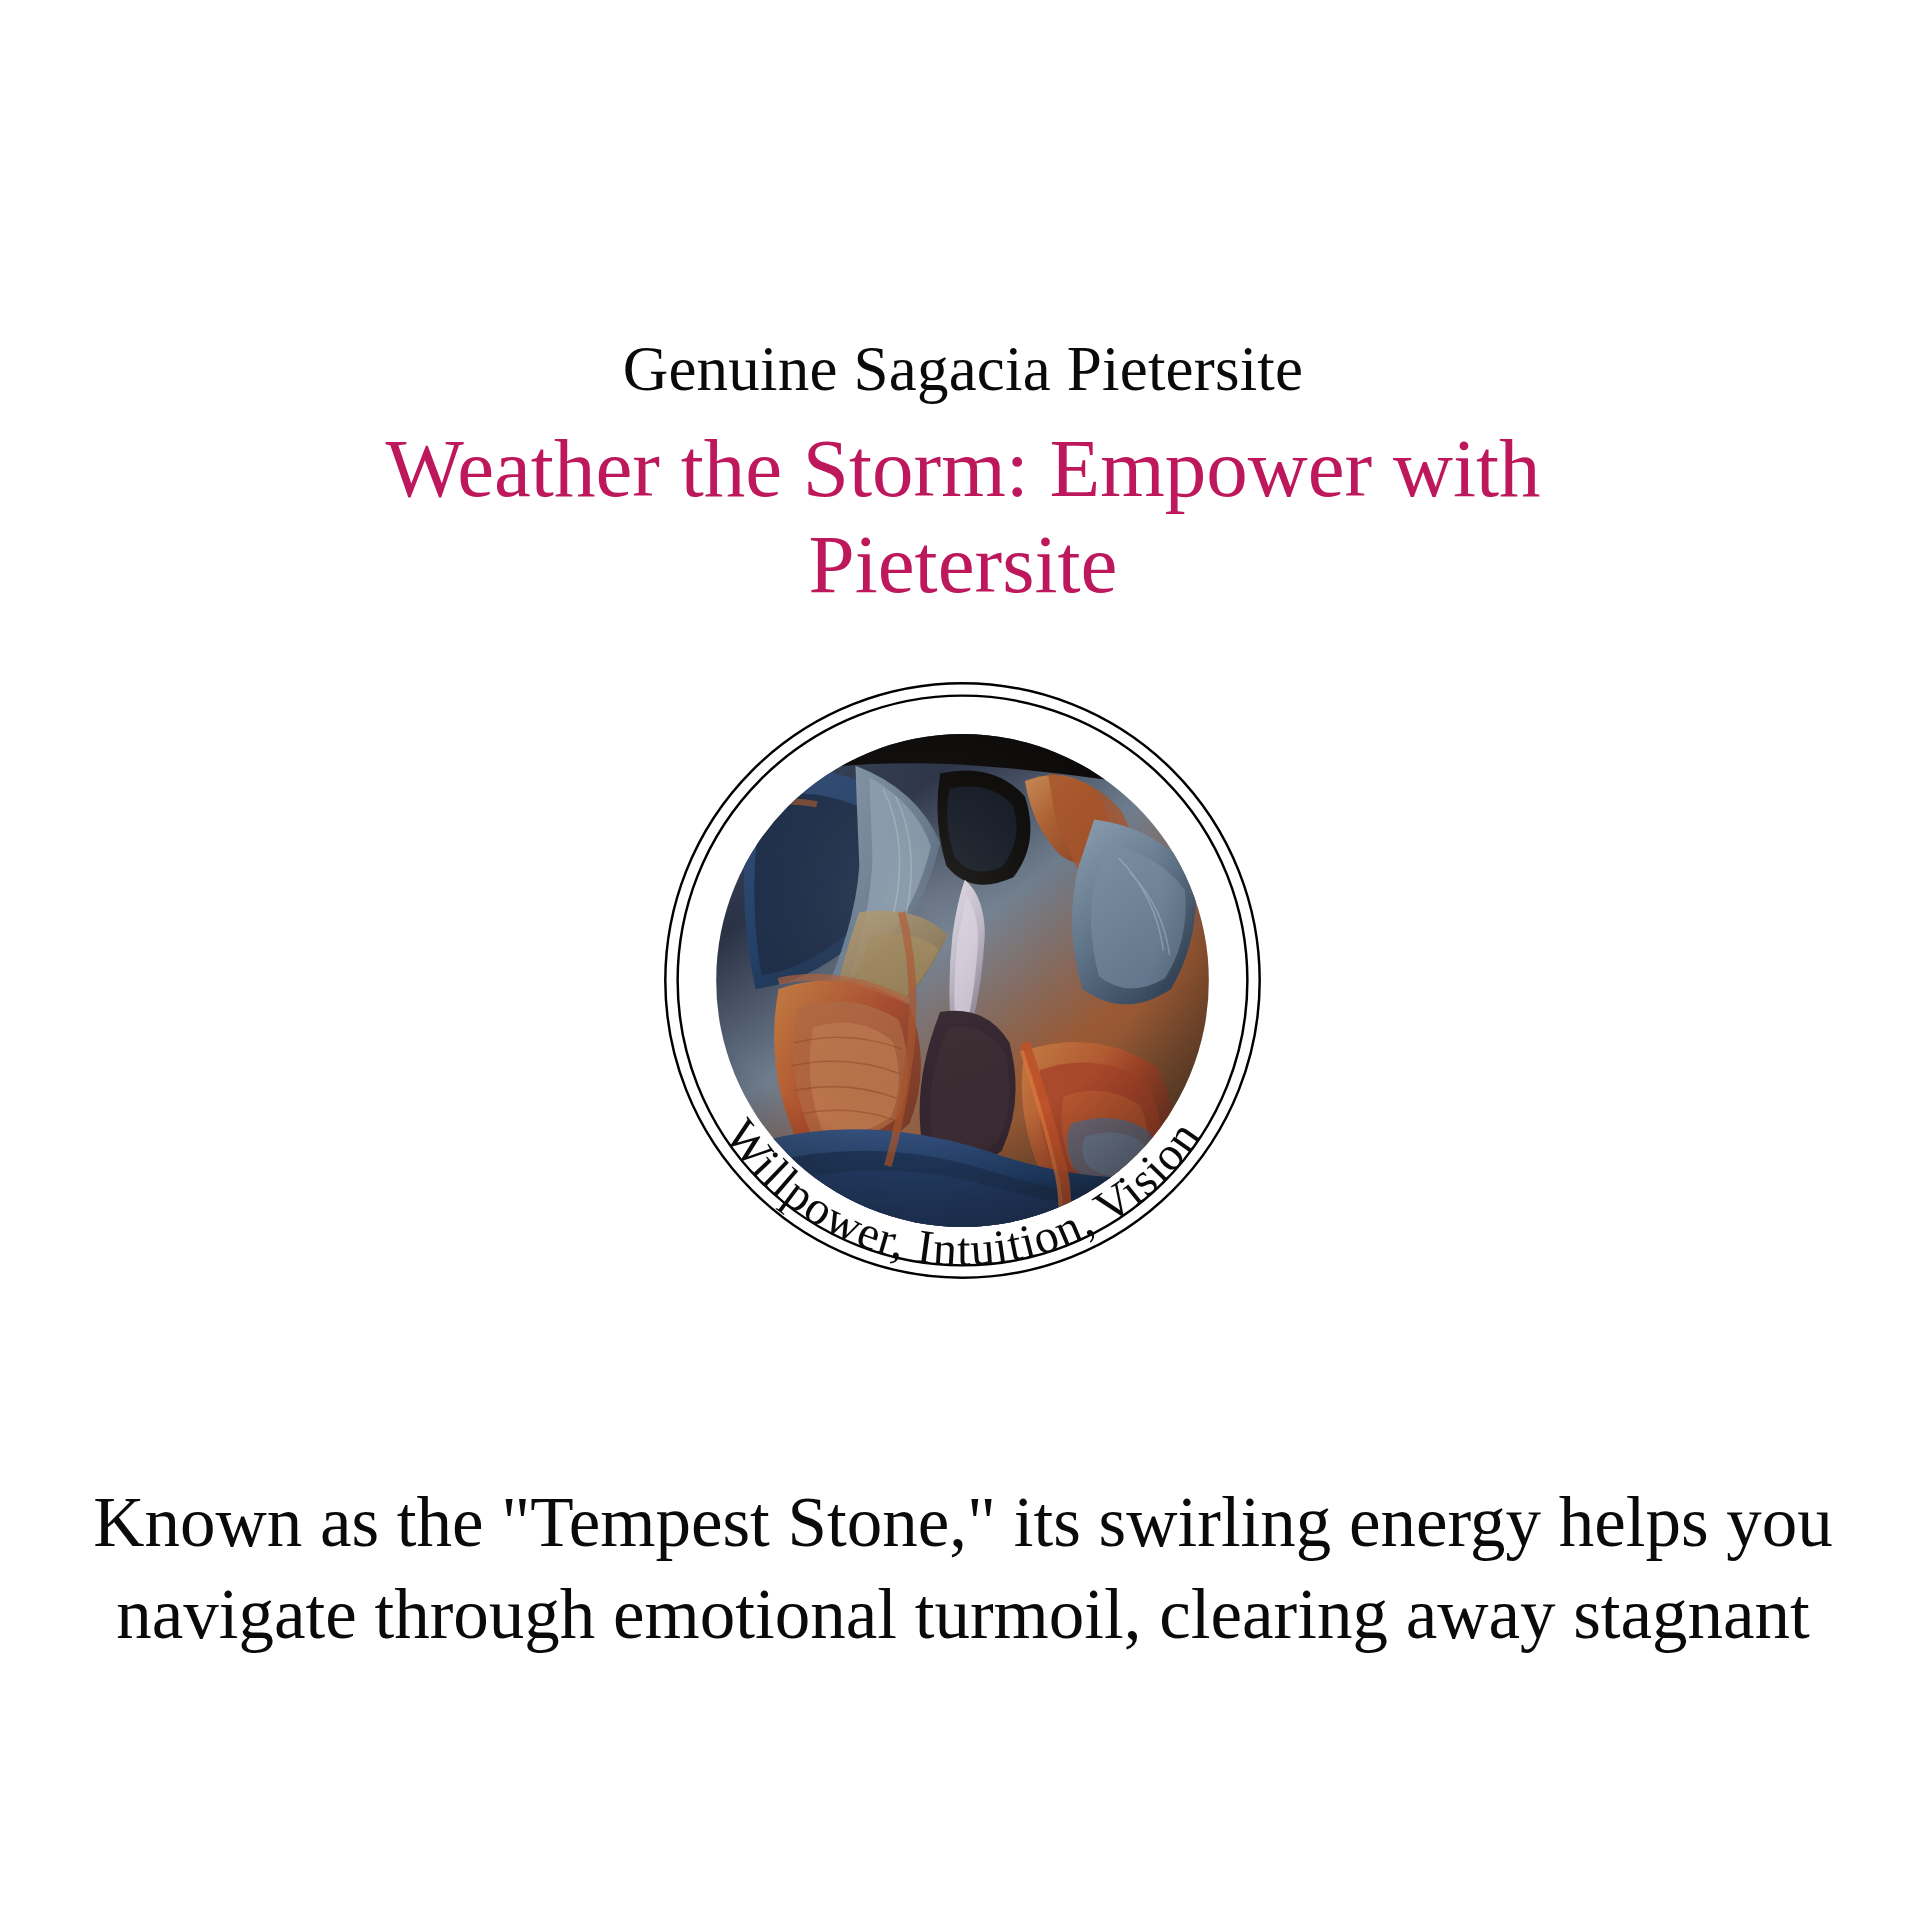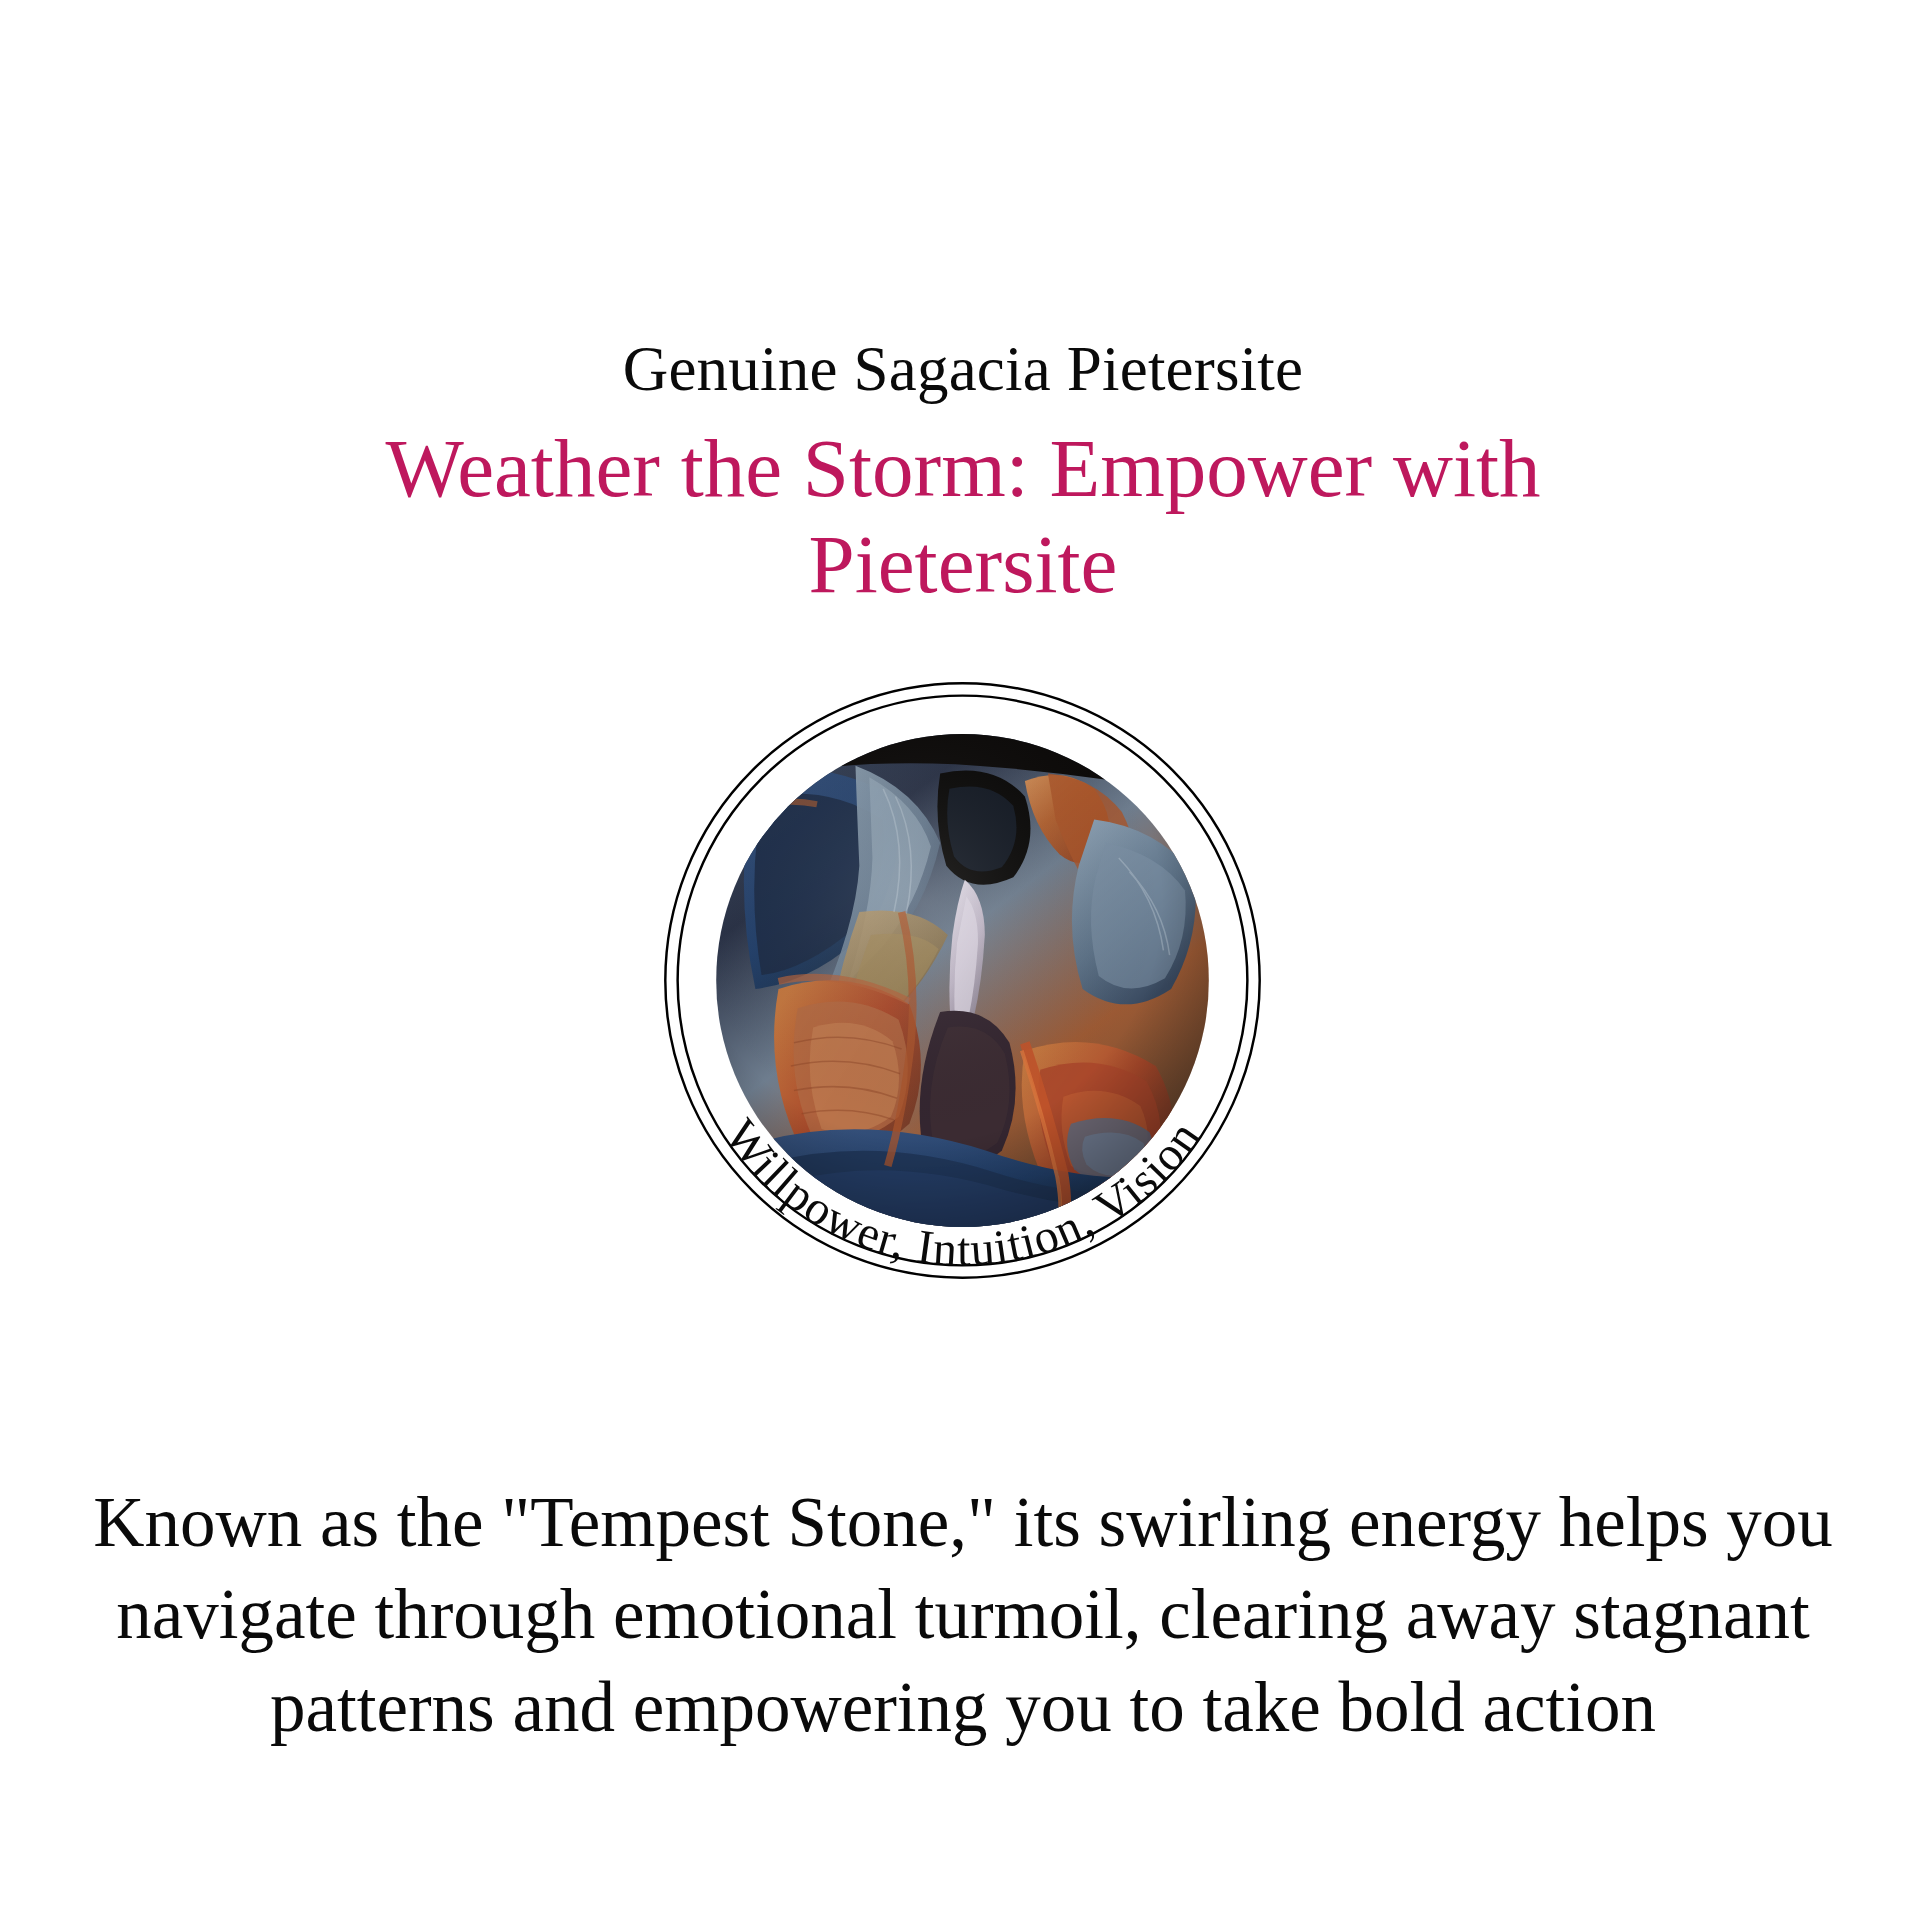--- a/index.html
+++ b/index.html
@@ -239,17 +239,16 @@
 
       <text class="curved-text">
         <textPath href="#captionArc" startOffset="50%" text-anchor="middle">Willpower, Intuition, Vision</textPath>
       </text>
     </svg>
   </div>
 
   <div class="body-copy">
     <span class="line">Known as the "Tempest Stone," its swirling energy helps you</span>
     <span class="line">navigate through emotional turmoil, clearing away stagnant</span>
-    <span class="line">patterns and empowering you to take bold action</span>
   </div>
 
 </div>
 
 
 </body></html>

